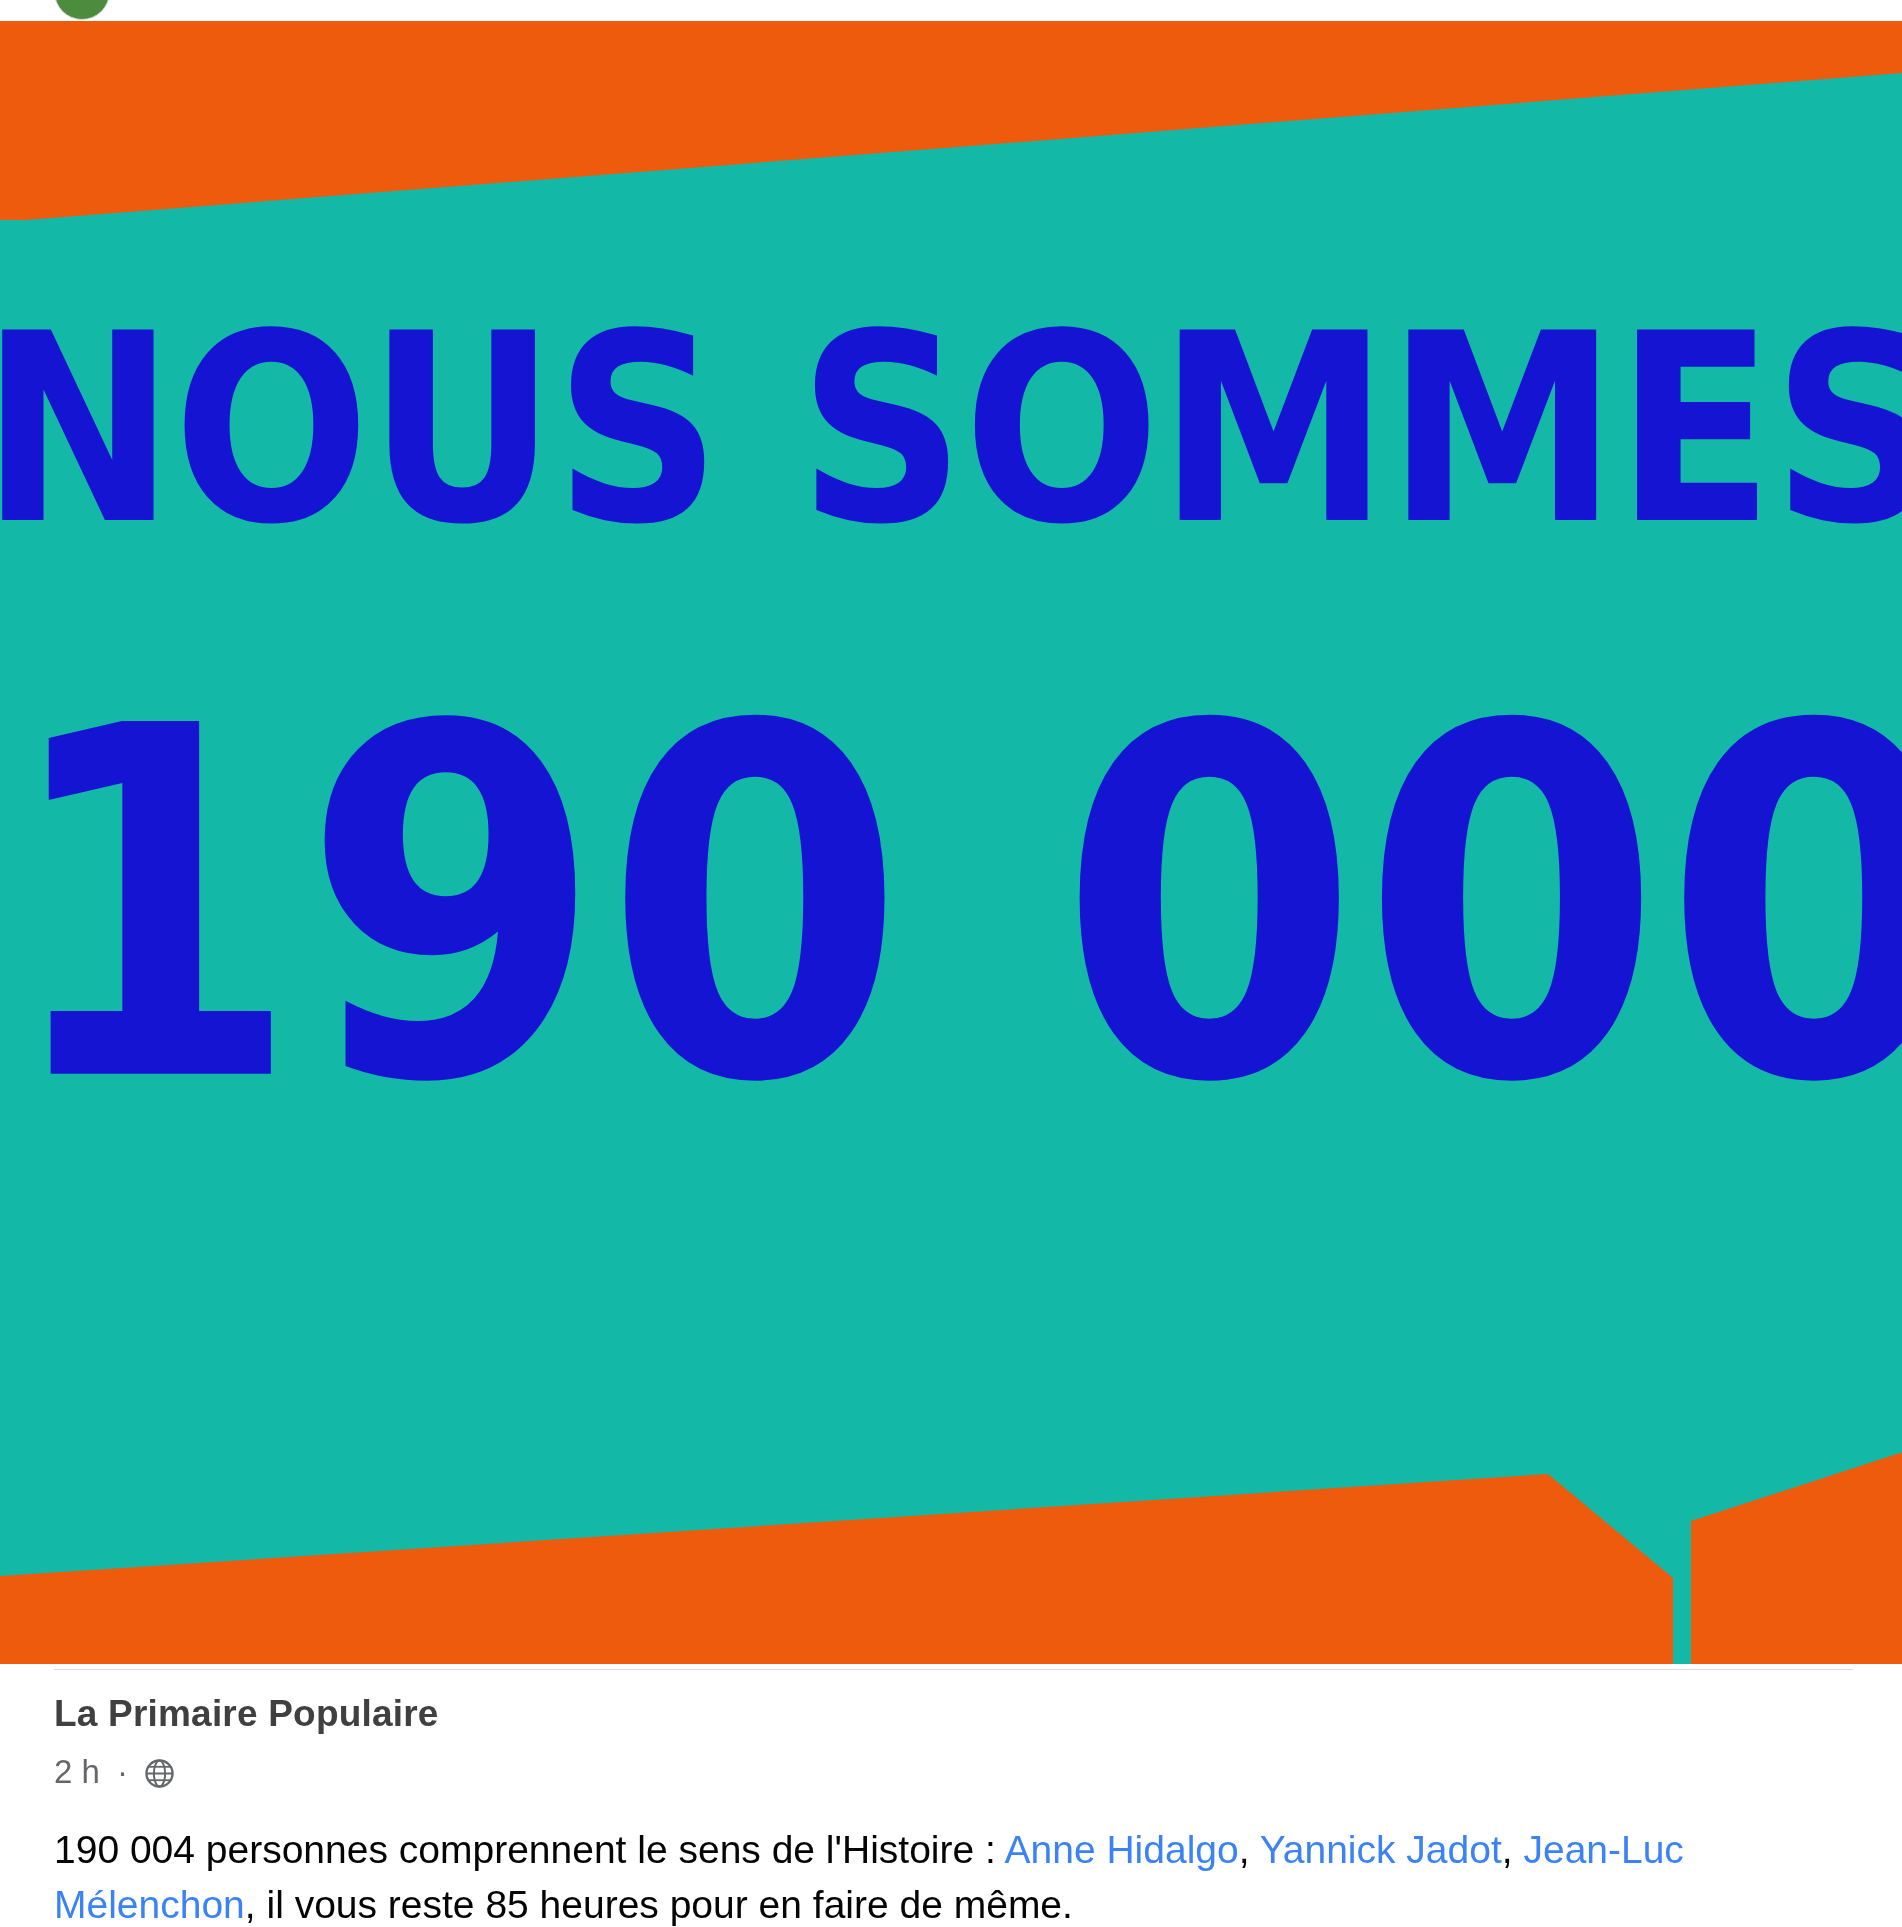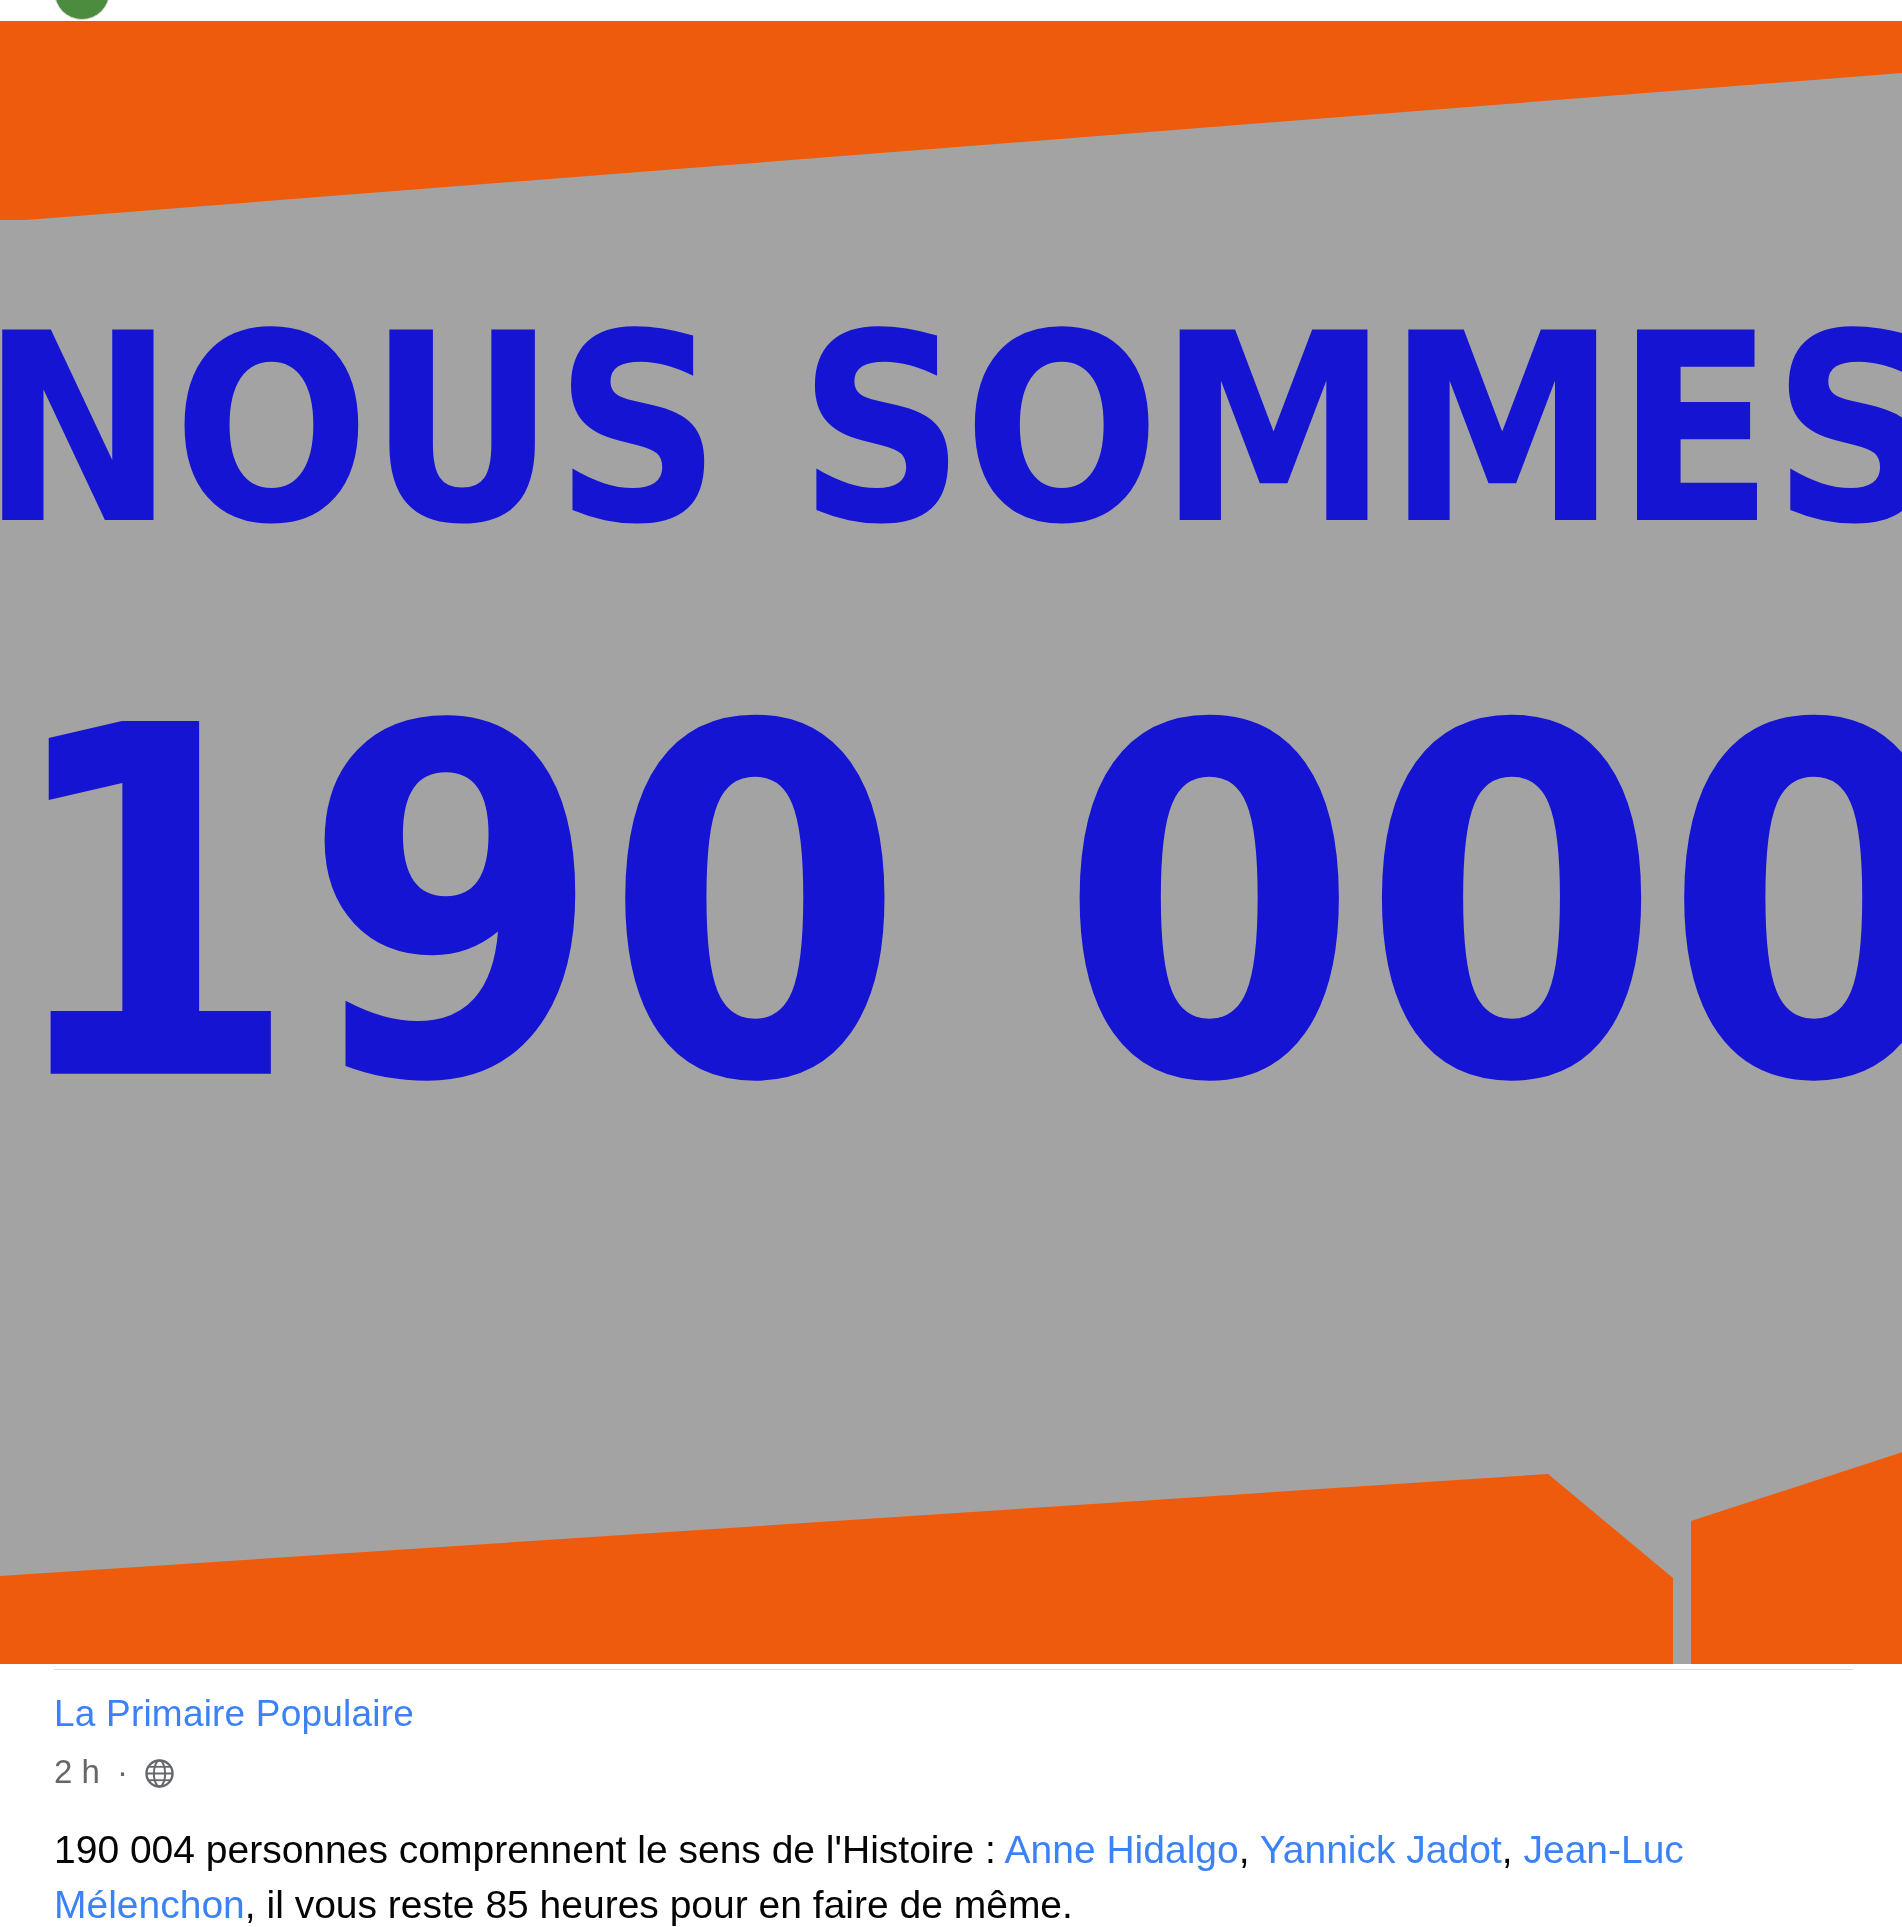--- a/index.html
+++ b/index.html
@@ -42,21 +42,21 @@
     border: 1.7px solid #dddddd;
   }
 
   
   .post-image {
     position: absolute;
     left: 0;
     top: 21px;
     width: 1902px;
     height: 1643px;
-    background: #a3a3a3;
+    background: #14b8a6;
     overflow: hidden;
   }
 
   
   .band-top {
     position: absolute;
     left: 0;
     top: 0;
     width: 1902px;
     height: 199px;
@@ -126,22 +126,22 @@
   }
 
   .post-meta {
     position: absolute;
     left: 54px;
     top: 1691px;
     width: 1807px;
   }
   .page-name {
     font-size: 37px;
-    font-weight: 400;
-    color: #3b82f6;
+    font-weight: 700;
+    color: #404040;
     line-height: 1.25;
     letter-spacing: 0.2px;
   }
   .timestamp-row {
     display: flex;
     align-items: center;
     gap: 17px;
     margin-top: 15.6px;
     font-size: 33px;
     color: #65676b;

